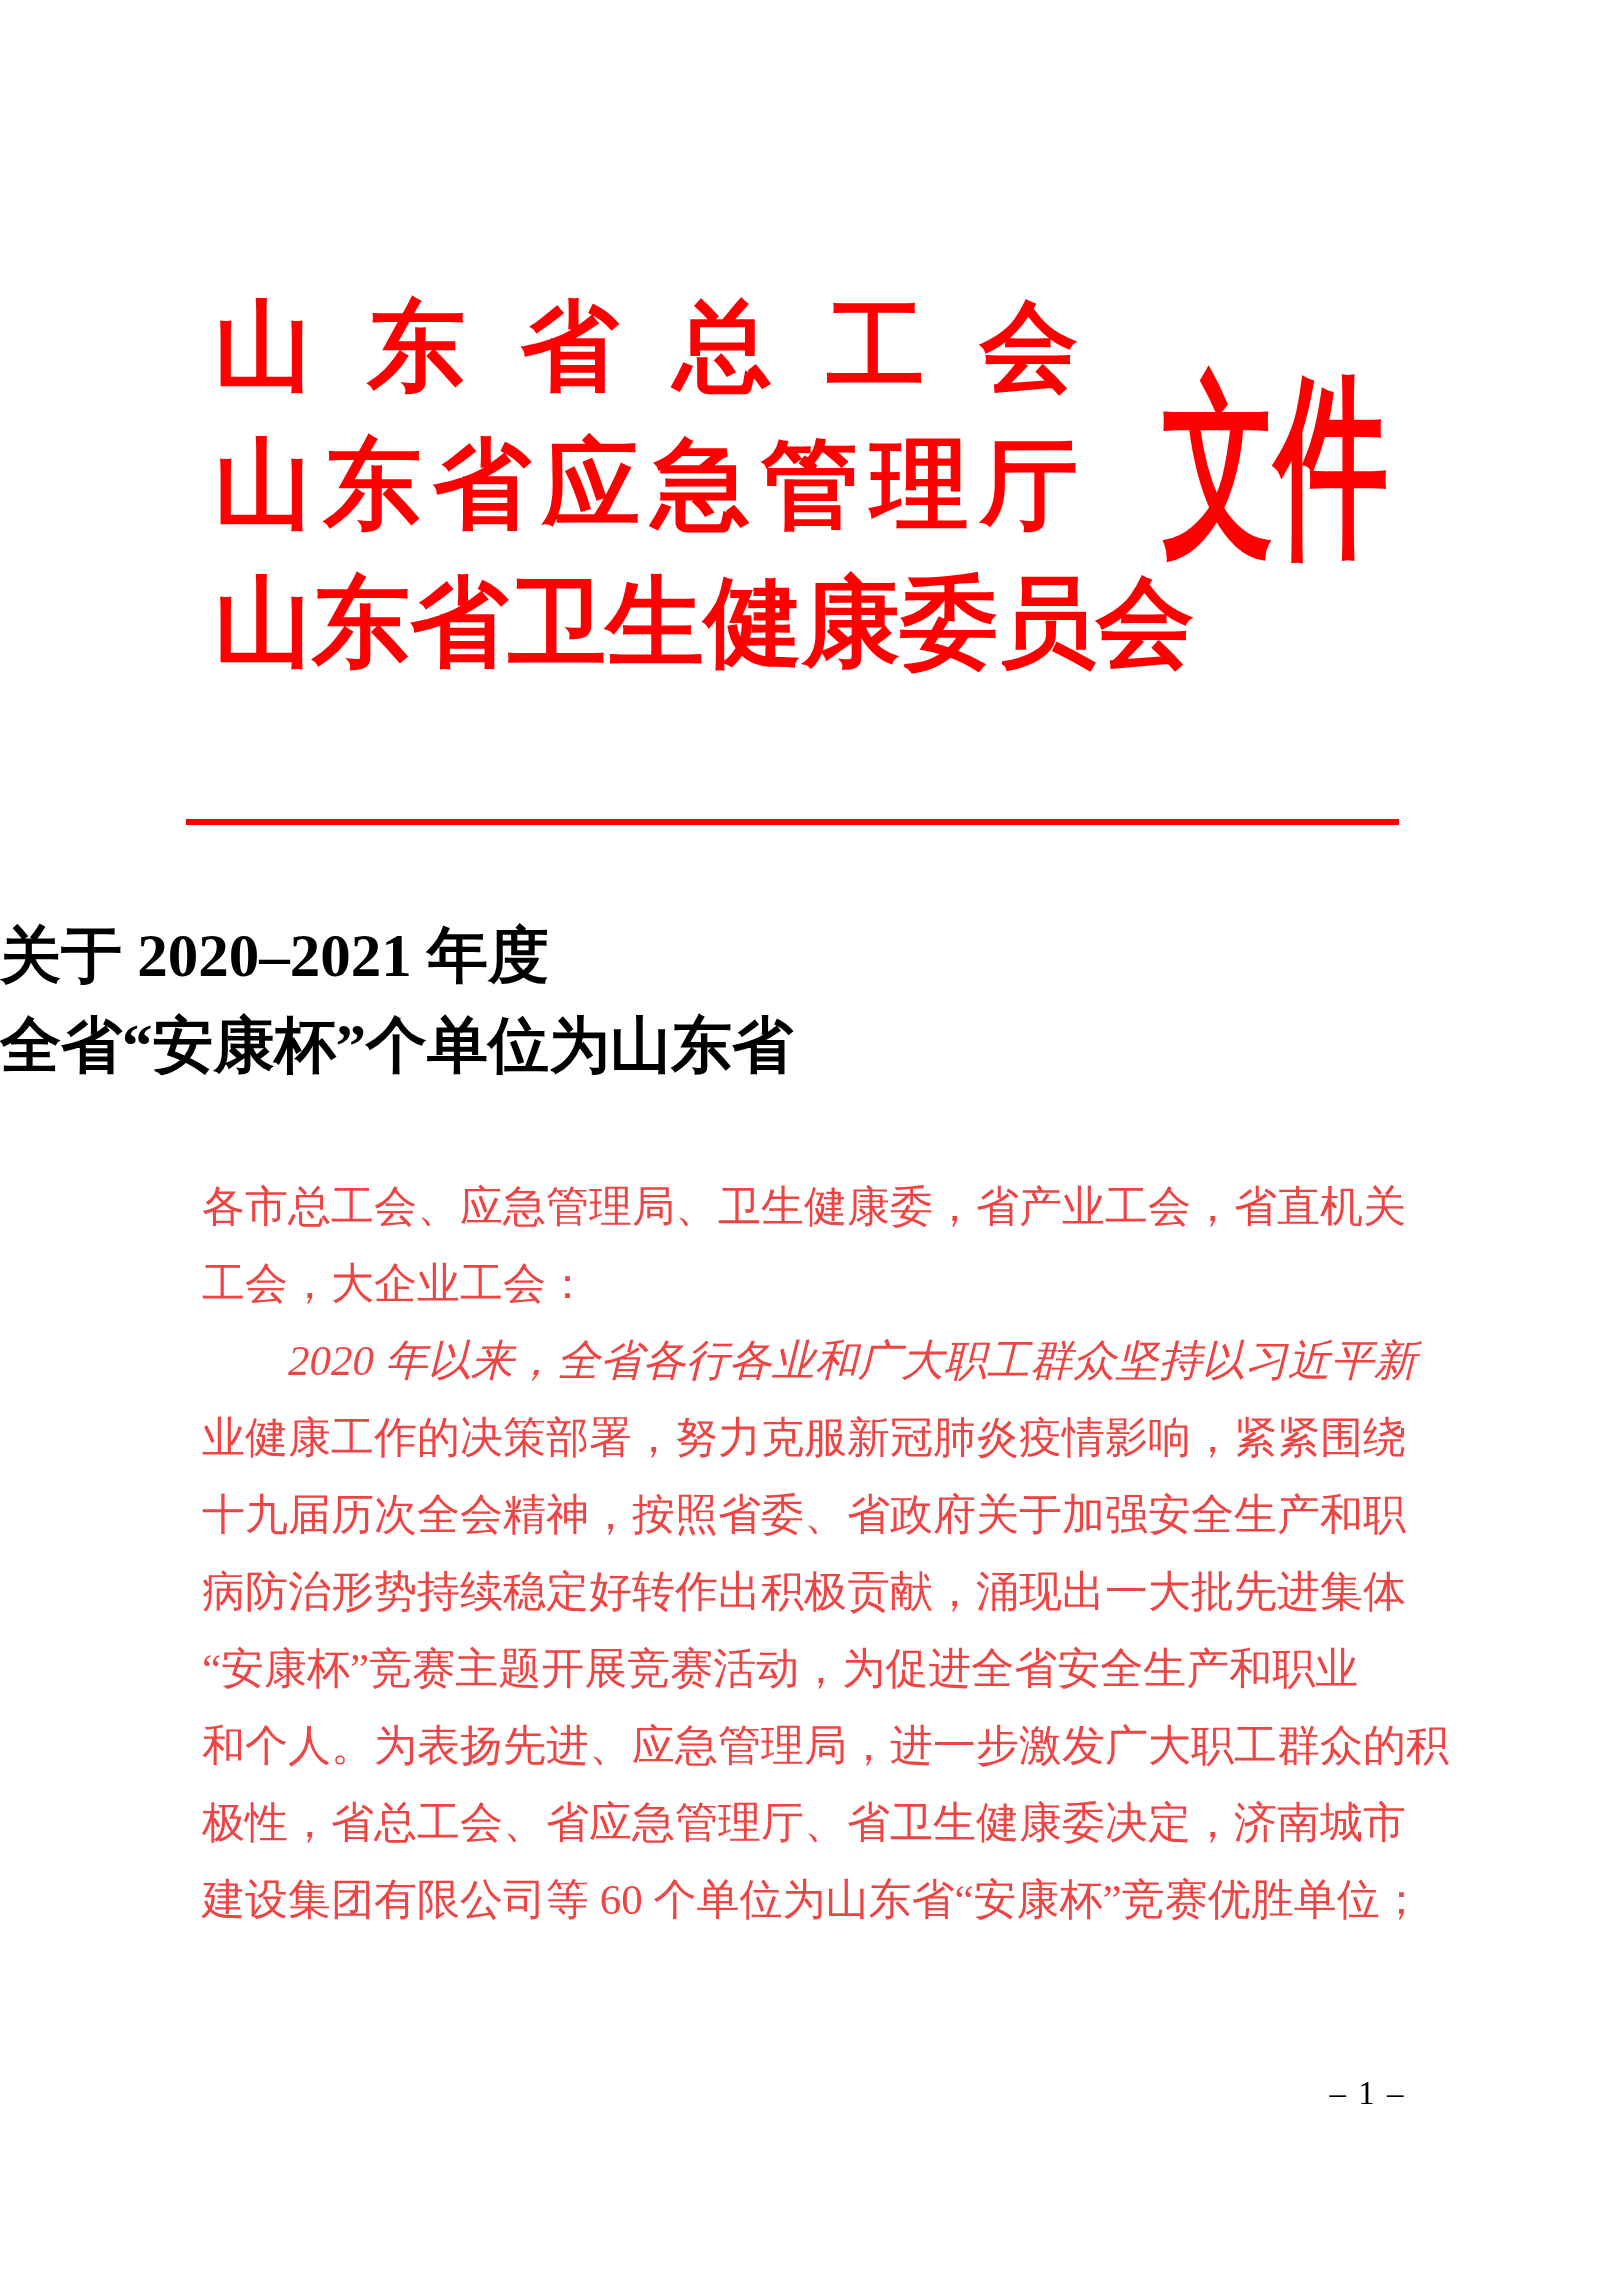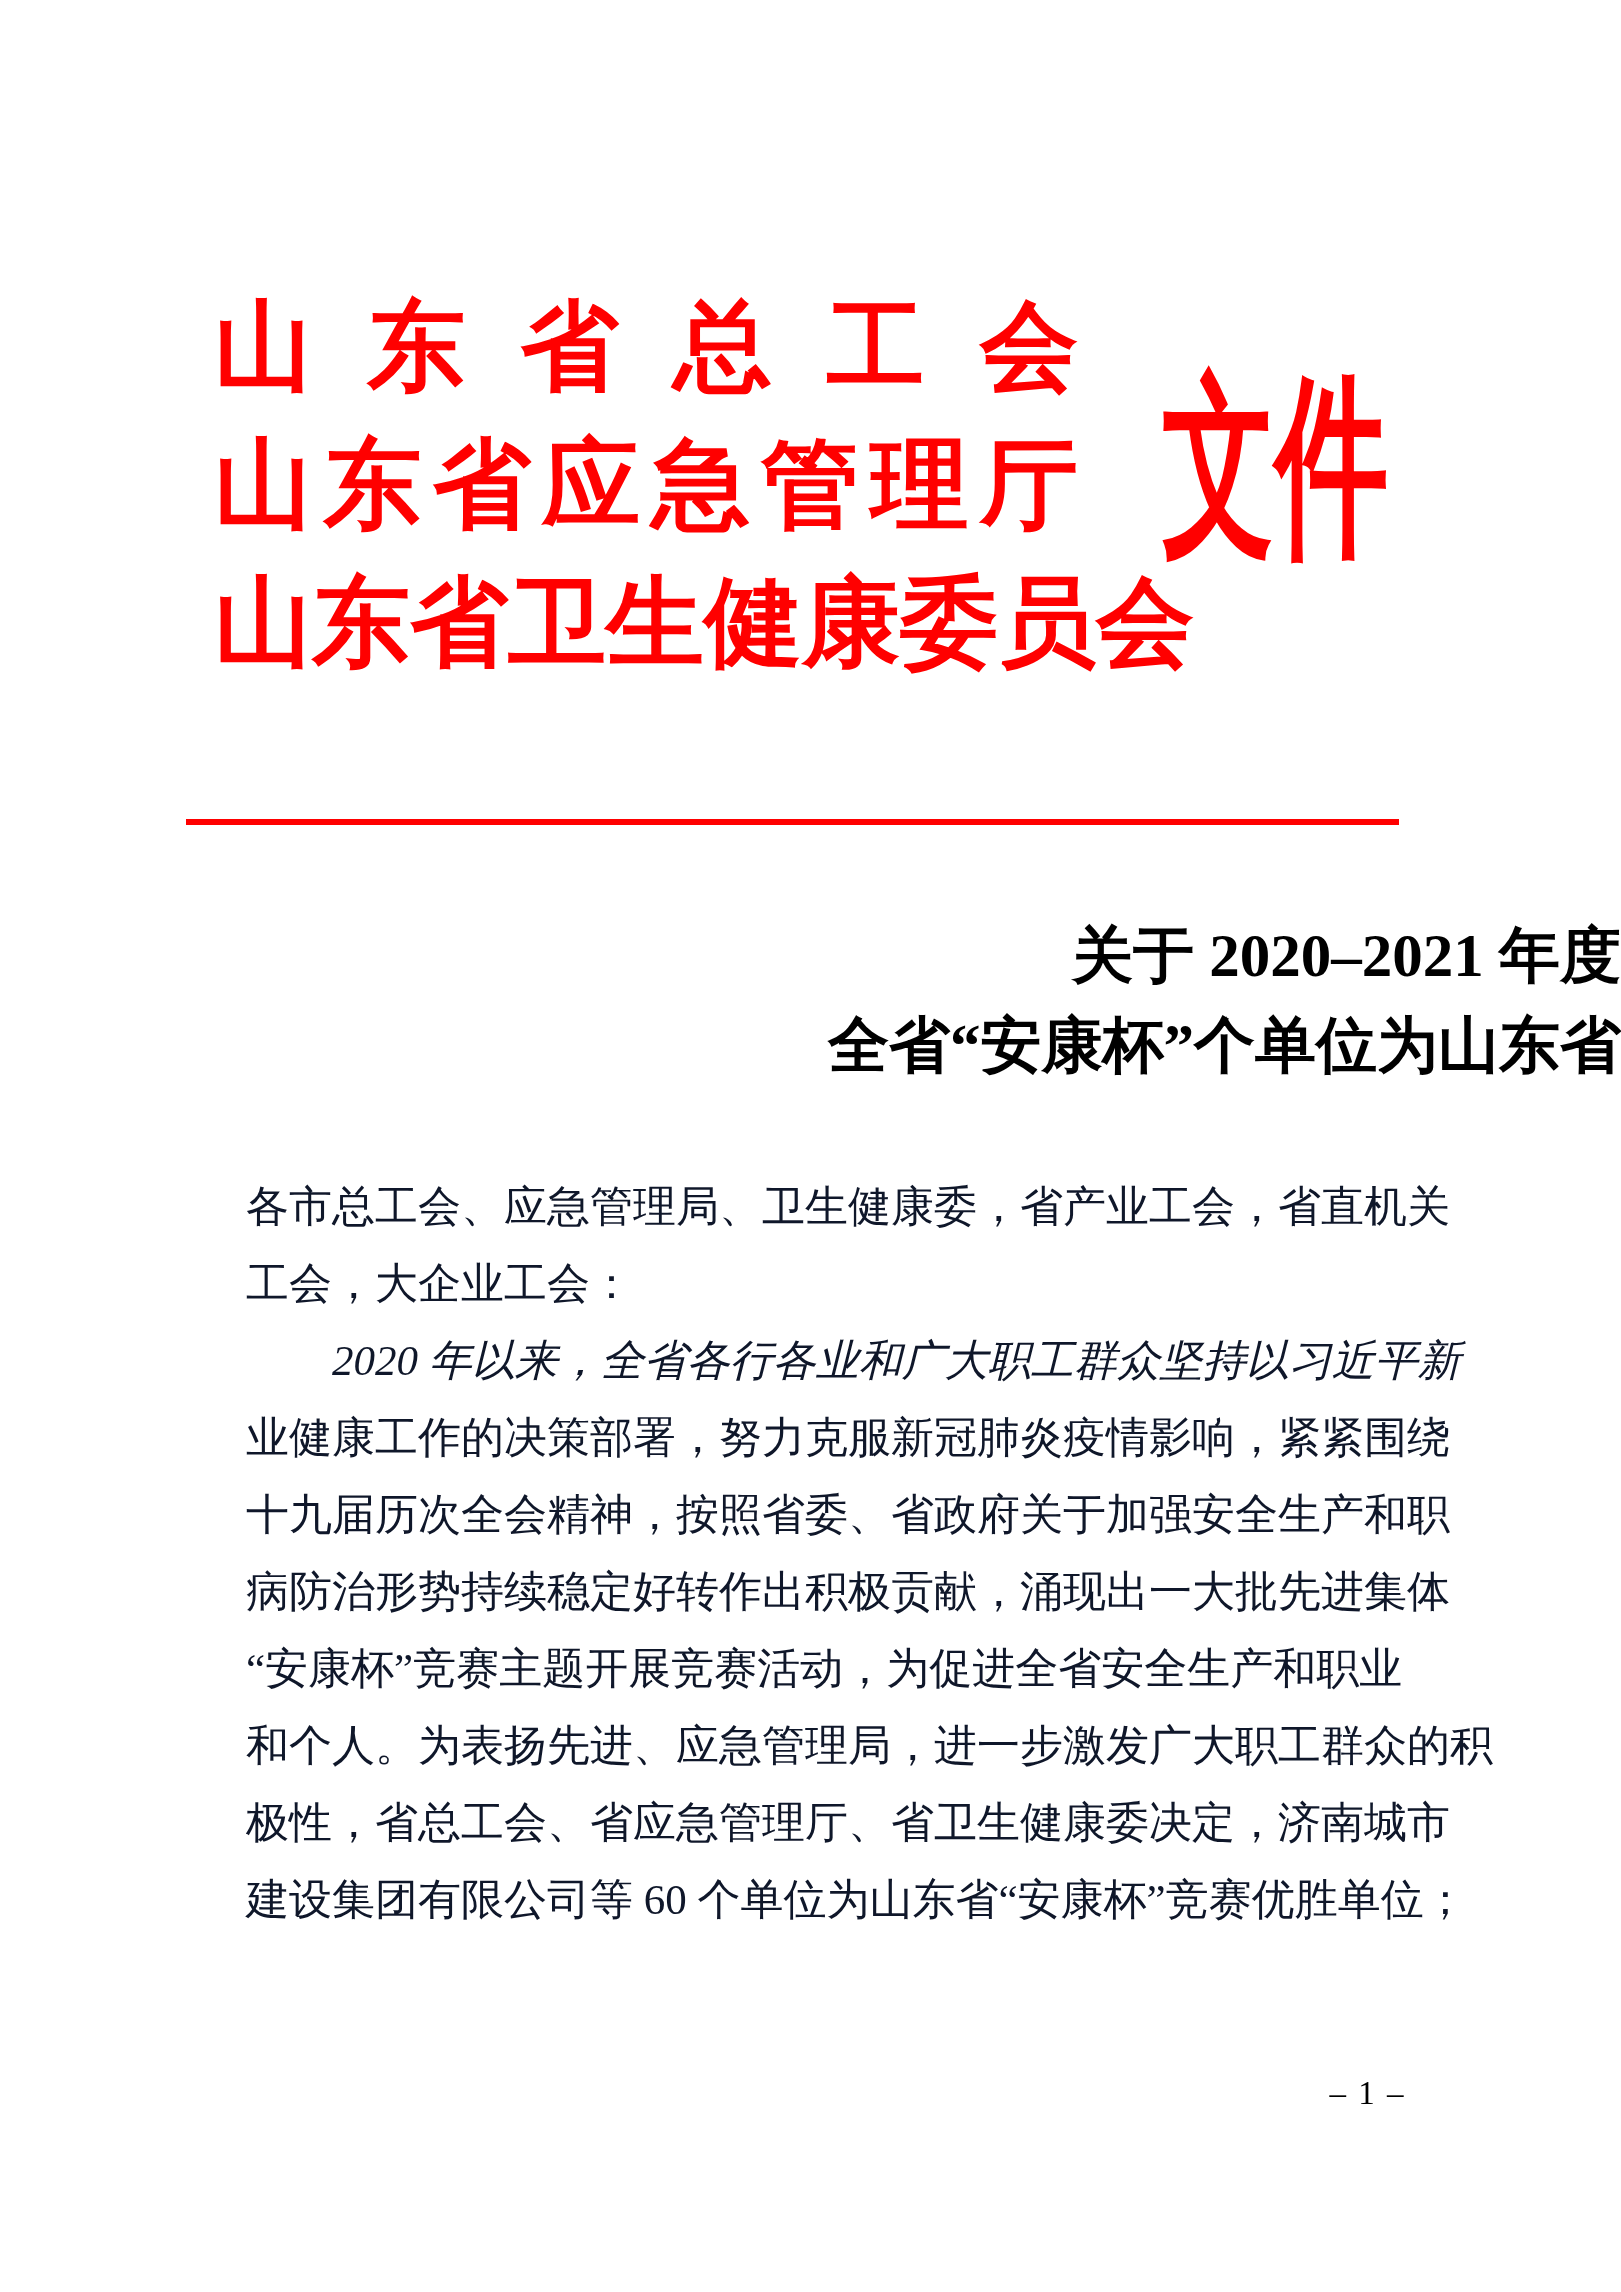--- a/index.html
+++ b/index.html
@@ -32,32 +32,31 @@
   }
   .red-rule{
     position:absolute;left:186px;top:819px;
     width:1213px;height:5.9px;
     background:var(--red);
   }
 
   
   .doc-title{
     position:absolute;left:0;top:911px;width:1621px;
-    text-align:right;
+    text-align:left;
     font-size:61px;font-weight:bold;line-height:90px;
     color:#000;
   }
 
   
   .body-block{
     position:absolute;left:202px;top:1168px;width:1220px;
     font-size:43px;line-height:77px;
-    color:#0f172a;
+    color:#ef4444;
     font-weight:normal;
-    margin-left:44px;
   }
   .body-line{white-space:nowrap;}
   .body-line.indent{text-indent:86px;font-style:italic;}
 
   
   .page-number{
     position:absolute;left:1304px;top:2074px;width:127px;
     text-align:center;
     font-size:33px;line-height:39px;color:#000;
     letter-spacing:2px;

